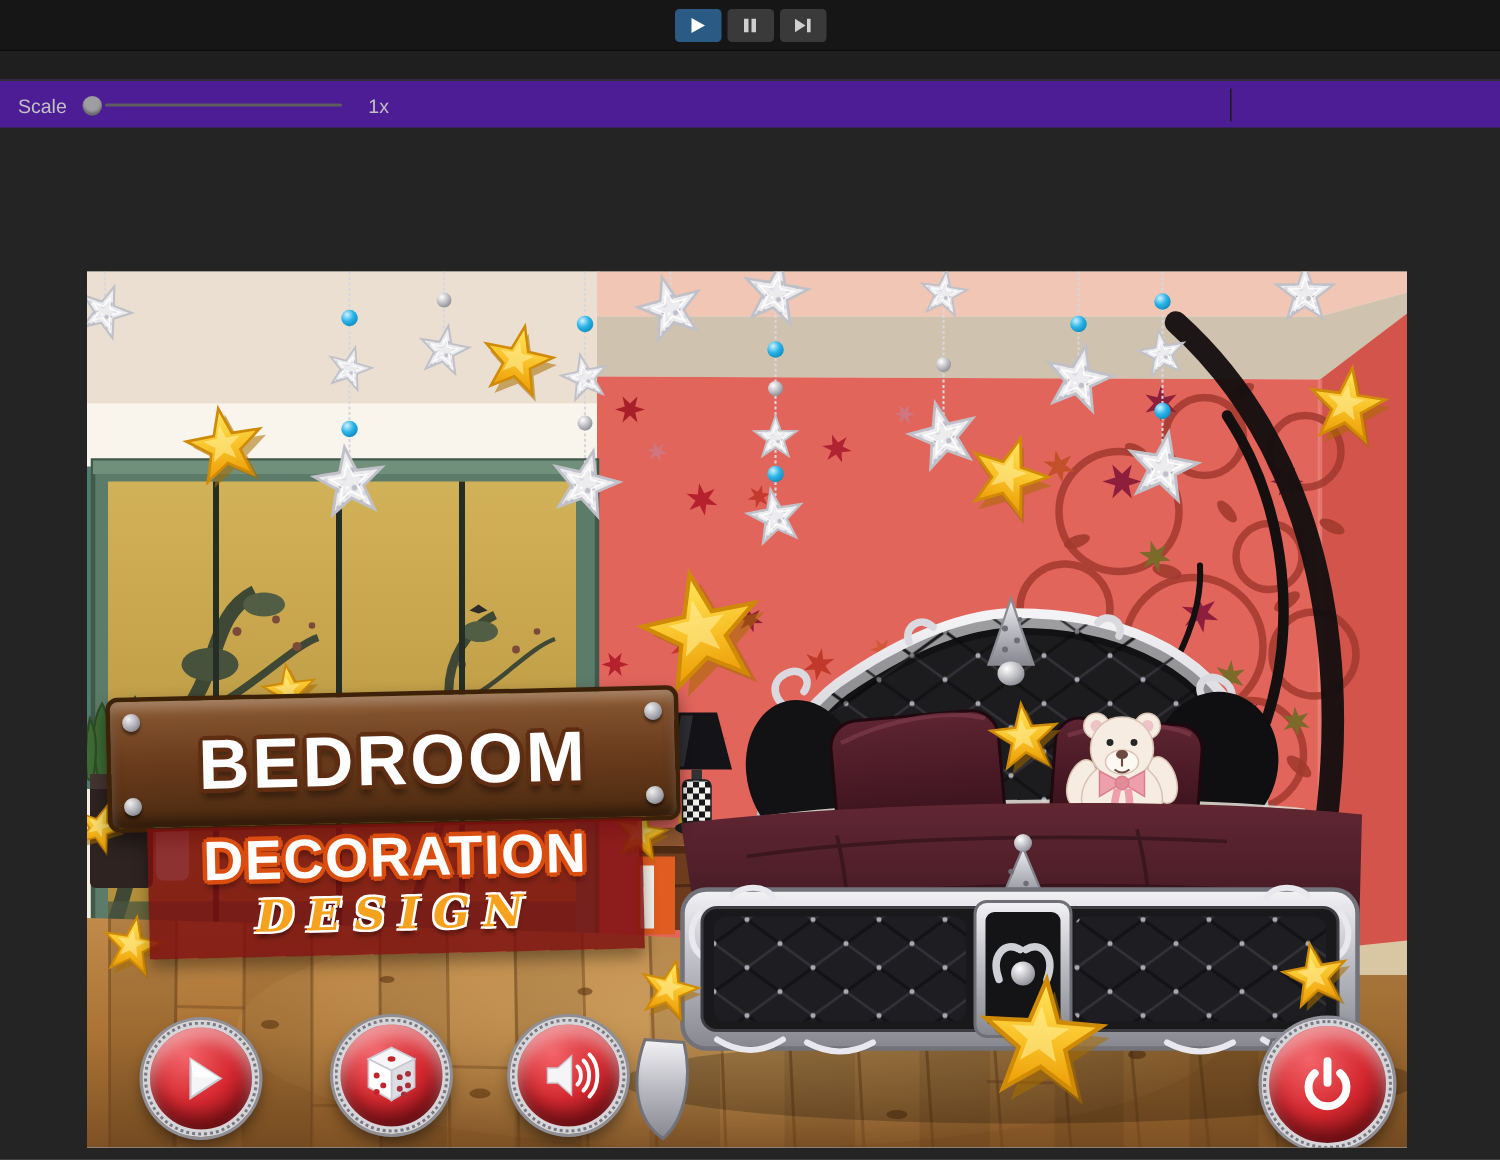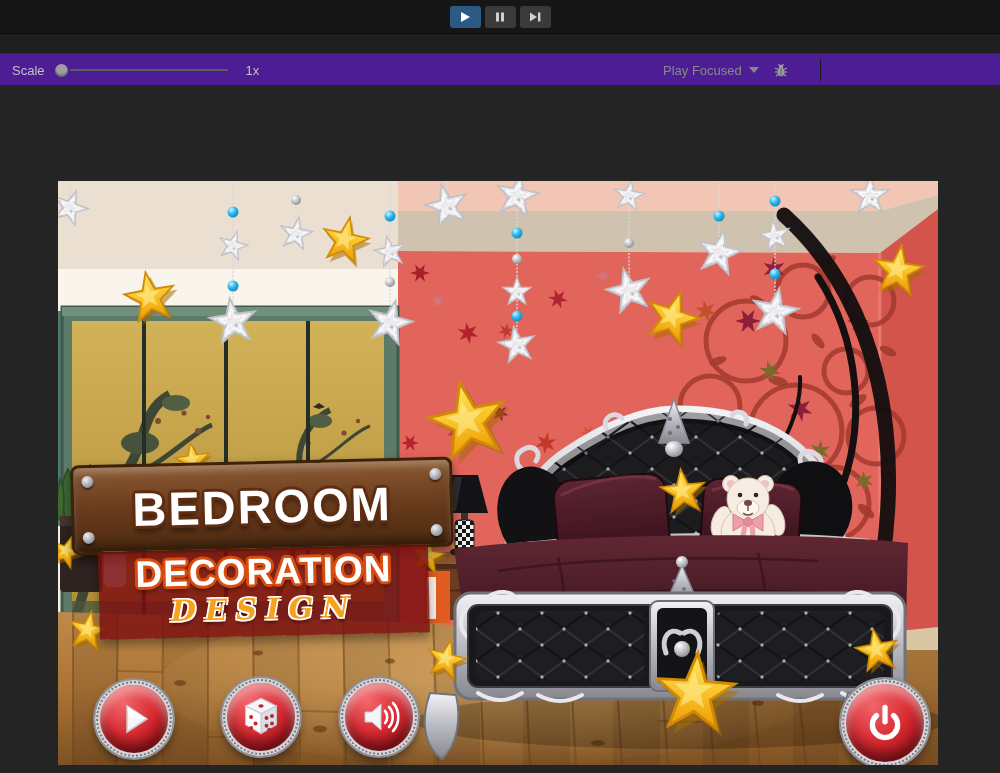--- a/index.html
+++ b/index.html
@@ -74,39 +74,20 @@
         </svg>
     </div>
   </div>
   <div class="subbar"></div>
 
   <div class="gtoolbar">
     <span class="scale-label">Scale</span>
     <div class="slider-knob"></div>
     <div class="slider-track"></div>
     <span class="scale-value">1x</span>
-    <div class="focus-group">
-      <span>Play Focused</span>
-      <span class="caret"></span>
-      <svg width="18" height="18" viewBox="0 0 18 18" style="margin-left:6px;">
-        <g stroke="#9a9a9a" stroke-width="1.3" fill="none">
-          <line x1="3" y1="7" x2="6" y2="8.5"></line>
-            <line x1="3" y1="11" x2="6" y2="11"></line>
-            <line x1="4" y1="15" x2="6.5" y2="13"></line>
-          <line x1="15" y1="7" x2="12" y2="8.5"></line>
-            <line x1="15" y1="11" x2="12" y2="11"></line>
-            <line x1="14" y1="15" x2="11.5" y2="13"></line>
-          <line x1="6.5" y1="3" x2="7.8" y2="5"></line>
-            <line x1="11.5" y1="3" x2="10.2" y2="5"></line>
-        </g>
-        <circle cx="9" cy="6" r="2.2" fill="#9a9a9a"></circle>
-        <ellipse cx="9" cy="11" rx="3.4" ry="4.4" fill="#9a9a9a"></ellipse>
-        <line x1="9" y1="7.5" x2="9" y2="15" stroke="#555" stroke-width="0.8"></line>
-      </svg>
-    </div>
     <div class="tb-sep"></div>
   </div>
 
   <div class="gameview">
     <div id="stage">
 
       <svg id="scene" width="880" height="584" viewBox="0 0 880 584">
         <defs>
           <linearGradient id="goldG" x1="0" y1="0" x2="0" y2="1">
             <stop offset="0" stop-color="#ffe65e"></stop>

